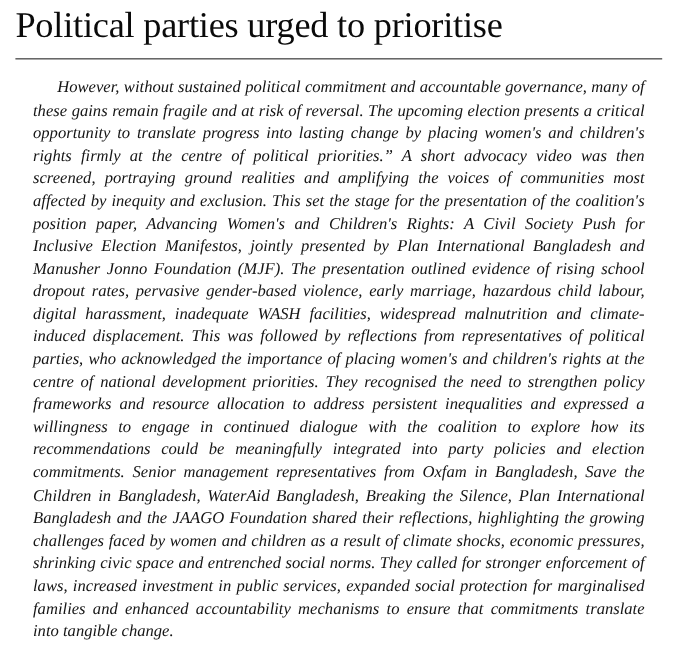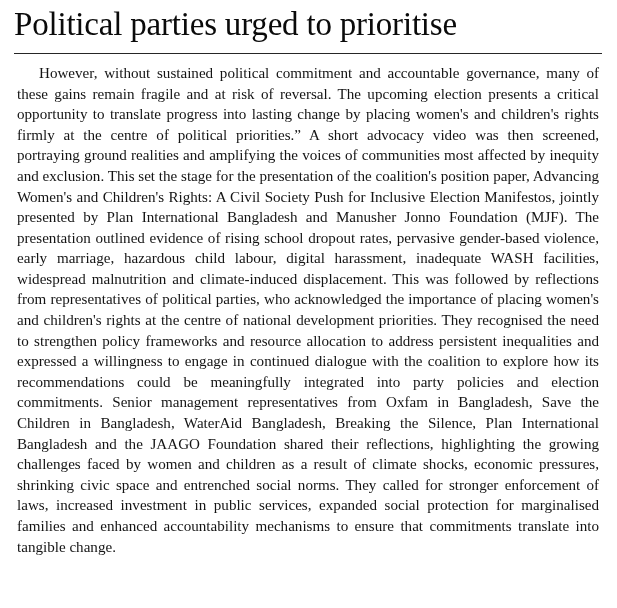--- a/index.html
+++ b/index.html
@@ -40,21 +40,22 @@
     font-family: "Liberation Serif", serif;
     font-size: 15.1px;
     line-height: 20.6px;
     text-align: justify;
     text-justify: inter-word;
     color: #141414;
     hyphens: auto;
     -webkit-hyphens: auto;
   }
   .article-body p {
-    margin: 3px;
+    margin: 16px;
+    font-style: italic;
   }
   .article-body p.first {
     text-indent: 22px;
   }
 </style>
 </head>
 <body>
 
 <div class="page">
 

